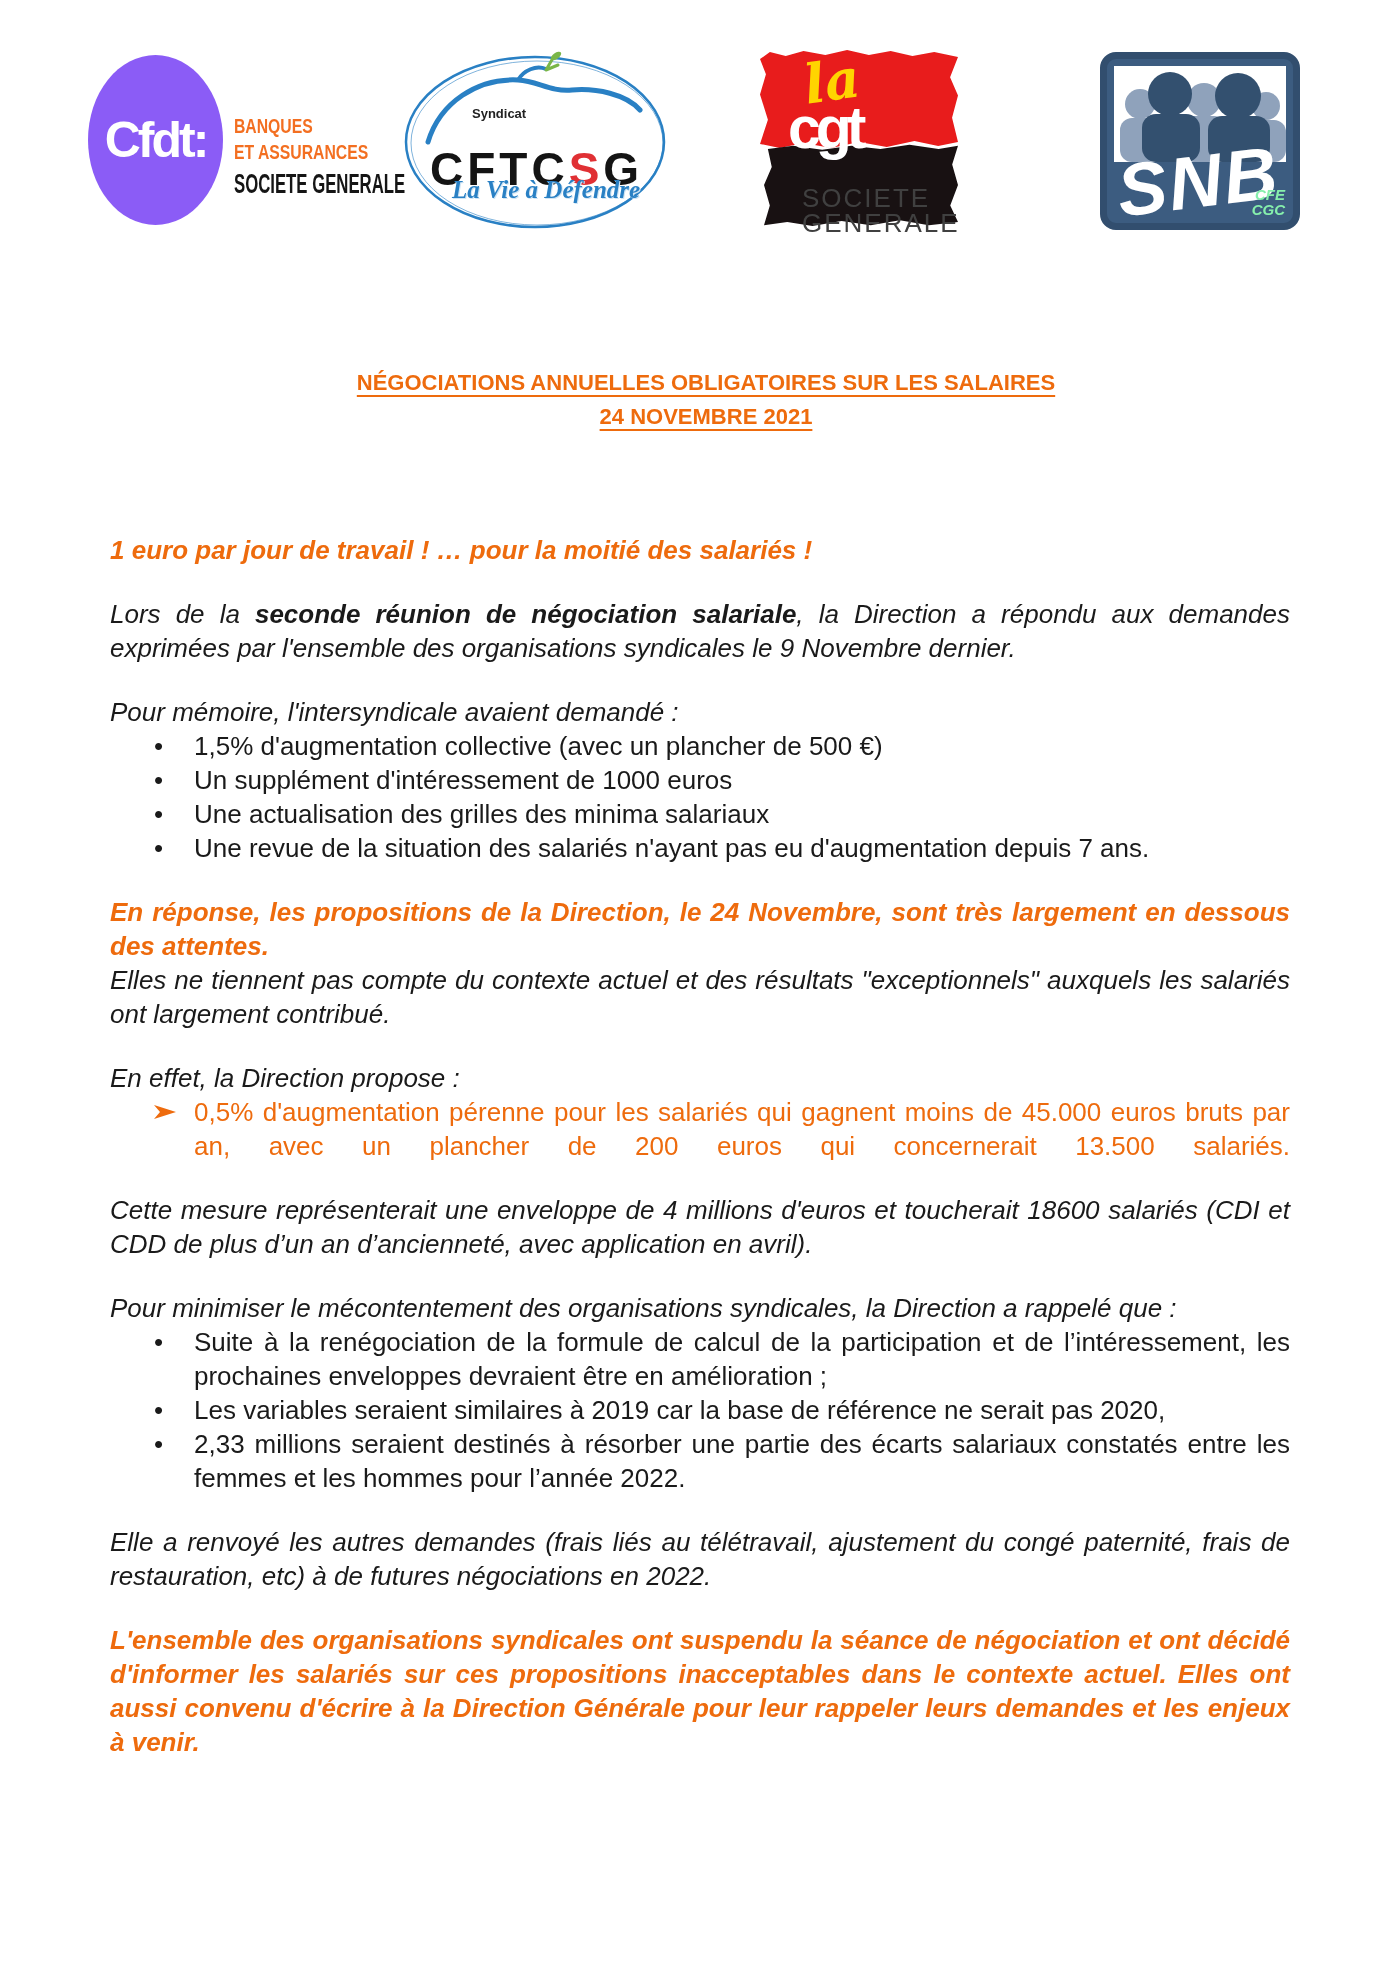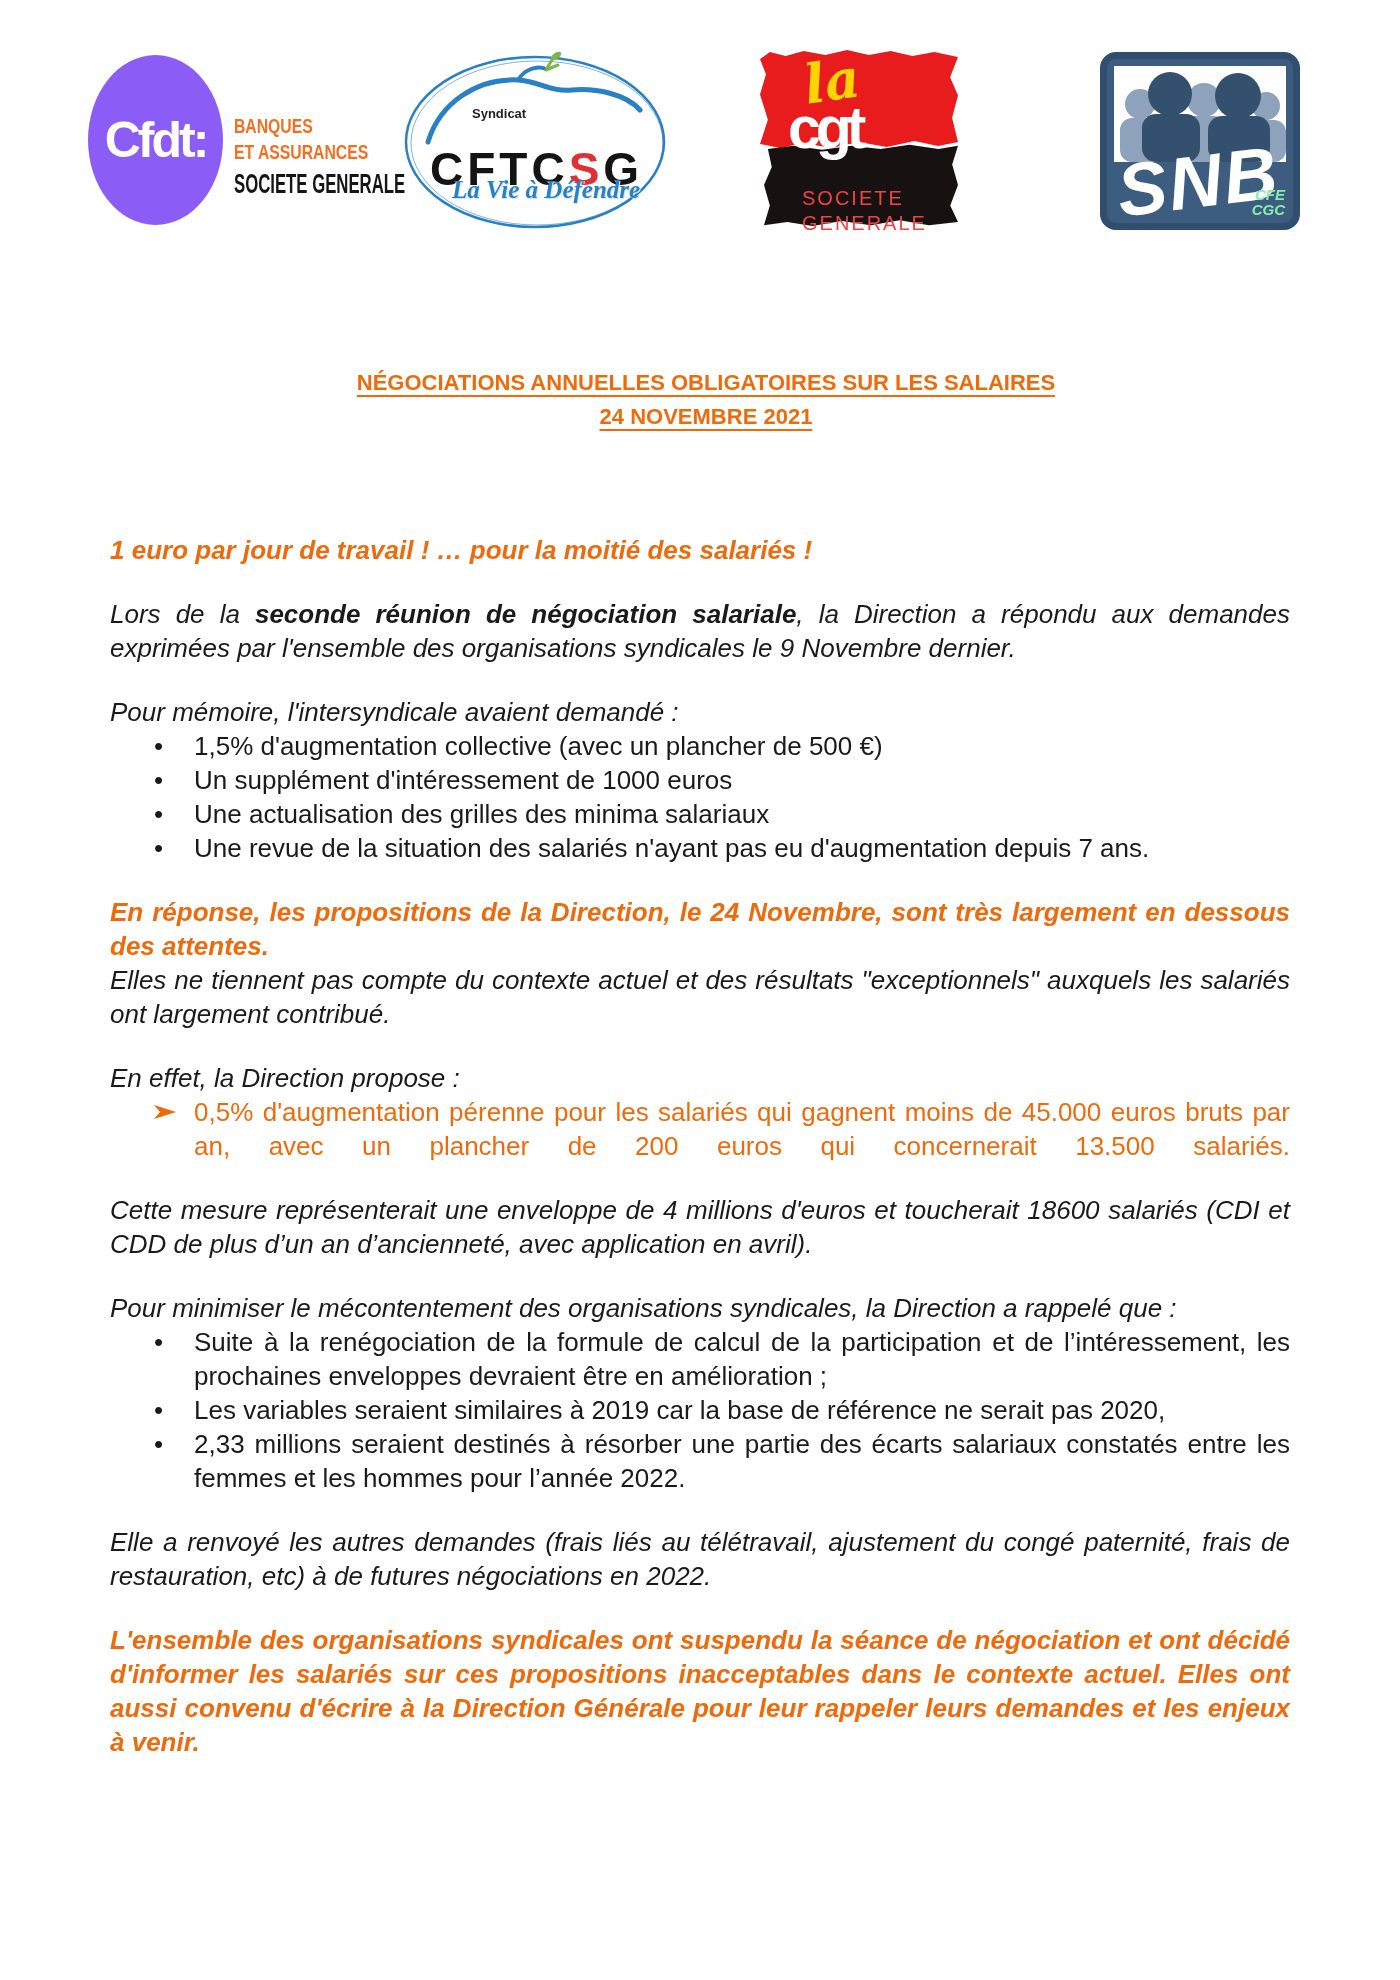--- a/index.html
+++ b/index.html
@@ -50,21 +50,21 @@
   }
   .cgt-la {
     position:absolute; left:46px; top:8px; color:#FFD400; font-size:54px; line-height:54px;
     font-weight:bold; font-style:italic; font-family:"DejaVu Serif", serif;
     transform:rotate(-8deg);
   }
   .cgt-main {
     position:absolute; left:30px; top:36px; color:#ffffff; font-size:59px; line-height:92px;
     font-weight:bold; letter-spacing:-5px;
   }
-  .cgt-sub { position:absolute; left:44px; top:140px; color:#ef4444; font-size:20px; line-height:25px; letter-spacing:2px; }
+  .cgt-sub { position:absolute; left:44px; top:140px; color:#404040; font-size:26px; line-height:25px; letter-spacing:2px; }
   
   .logo-snb {
     left:1100px; top:52px; width:200px; height:178px;
     background:#3C5C80; border:7px solid #324E6E; border-radius:16px; box-sizing:border-box;
   }
   .snb-panel { position:absolute; left:7px; top:7px; width:172px; height:96px; background:#fff; overflow:hidden; }
   .snb-main {
     position:absolute; left:10px; top:84px; color:#fff; font-size:74px; line-height:78px;
     font-weight:bold; font-style:italic; transform:rotate(-7deg); letter-spacing:2px;
   }

